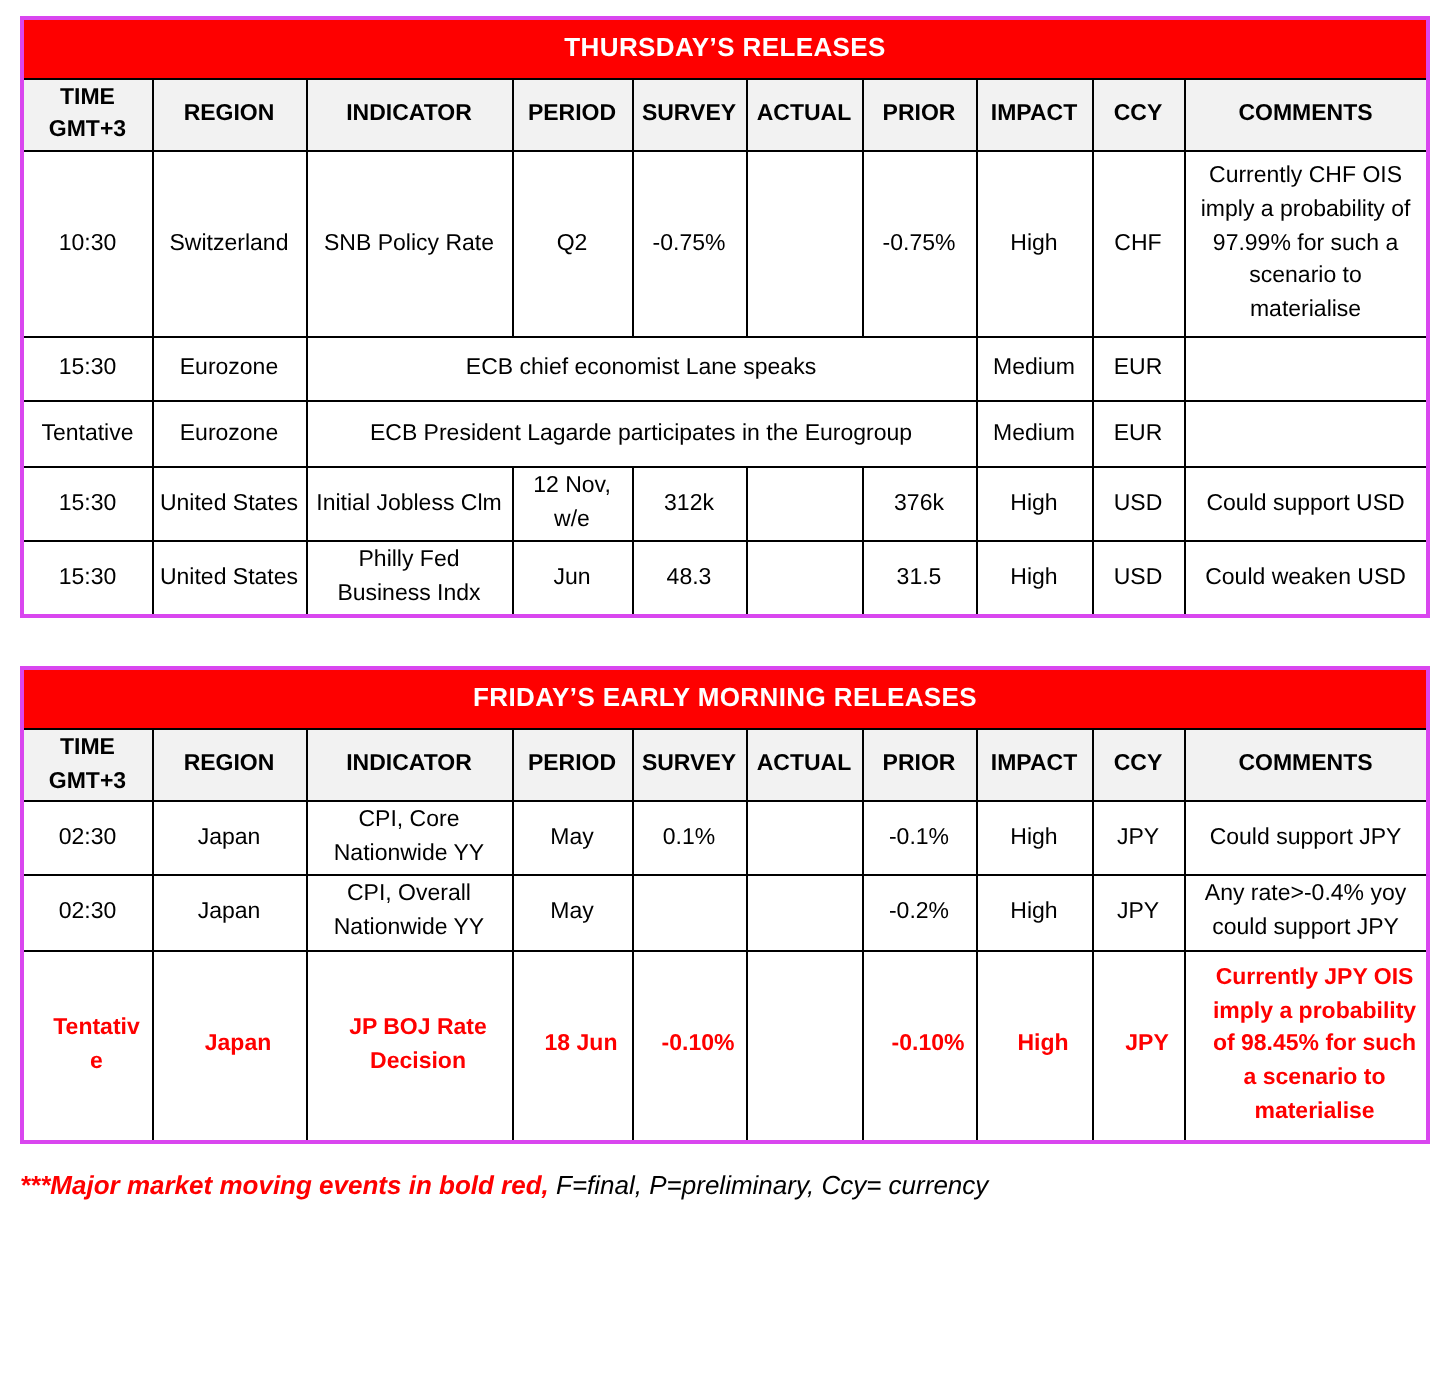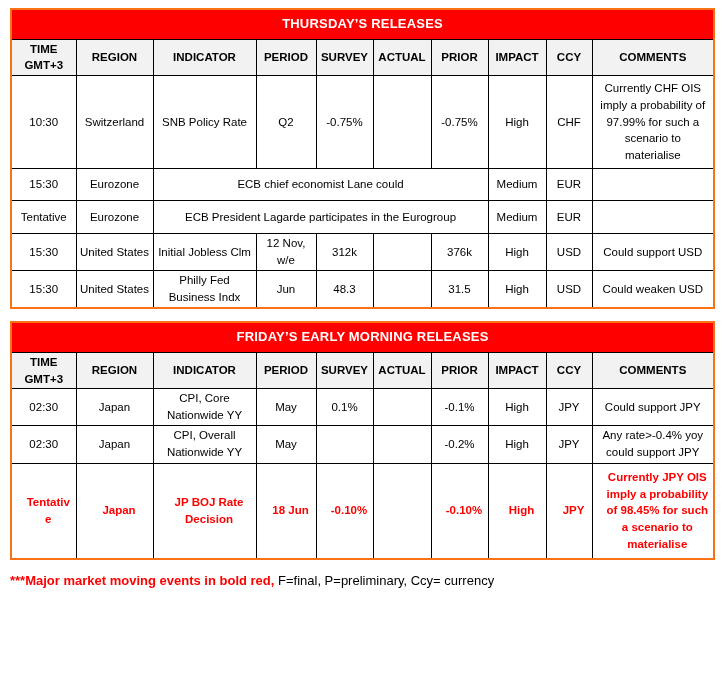--- a/index.html
+++ b/index.html
@@ -1,27 +1,27 @@
 <!DOCTYPE html>
 <html><head>
 <meta charset="utf-8">
 <style>
   html,body{margin:0;padding:0;background:#ffffff;}
   body{width:724px;height:700px;font-family:"Liberation Sans",sans-serif;color:#000;}
   .sheet{padding:8px 10px 0 10px;}
-  table{border-collapse:collapse;table-layout:fixed;width:703px;border:2px solid #f97316;}
+  table{border-collapse:collapse;table-layout:fixed;width:703px;border:2px solid #d946ef;}
   td,th{border:1px solid #000;text-align:center;vertical-align:middle;padding:1px 3px;
         font-size:11.5px;line-height:1.45;color:#000;box-sizing:border-box;overflow:hidden;word-wrap:break-word;}
   th{background:#F2F2F2;font-weight:bold;white-space:pre-line;font-size:11.5px;}
   .title-cell{background:#FE0000;color:#ffffff;font-weight:bold;font-size:13px;letter-spacing:.2px;}
   tr.title-row{height:30px;}
   tr.header-row{height:36px;}
   tr.hl td{color:#FE0000;font-weight:bold;padding-left:12px;}
-  .t2{margin-top:12px;}
-  .footnote{margin:13px 0 0 0;padding-left:0px;font-size:13px;white-space:nowrap;}
+  .t2{margin-top:24px;}
+  .footnote{margin:13px 0 0 0;padding-left:0px;font-size:13px;font-style:italic;white-space:nowrap;}
   .footnote .red{color:#FE0000;font-weight:bold;}
   .footnote .black{color:#000;font-weight:normal;}
 </style>
 </head>
 <body>
 
 <div class="sheet">
 
   <table>
     <colgroup>
@@ -61,21 +61,21 @@
       <td>-0.75%</td>
       <td></td>
       <td>-0.75%</td>
       <td>High</td>
       <td>CHF</td>
       <td>Currently CHF OIS imply a probability of 97.99% for such a scenario to materialise</td>
     </tr>
     <tr style="height:32px">
       <td>15:30</td>
       <td>Eurozone</td>
-      <td colspan="5">ECB chief economist Lane could</td>
+      <td colspan="5">ECB chief economist Lane speaks</td>
       <td>Medium</td>
       <td>EUR</td>
       <td></td>
     </tr>
     <tr style="height:33px">
       <td>Tentative</td>
       <td>Eurozone</td>
       <td colspan="5">ECB President Lagarde participates in the Eurogroup</td>
       <td>Medium</td>
       <td>EUR</td>

